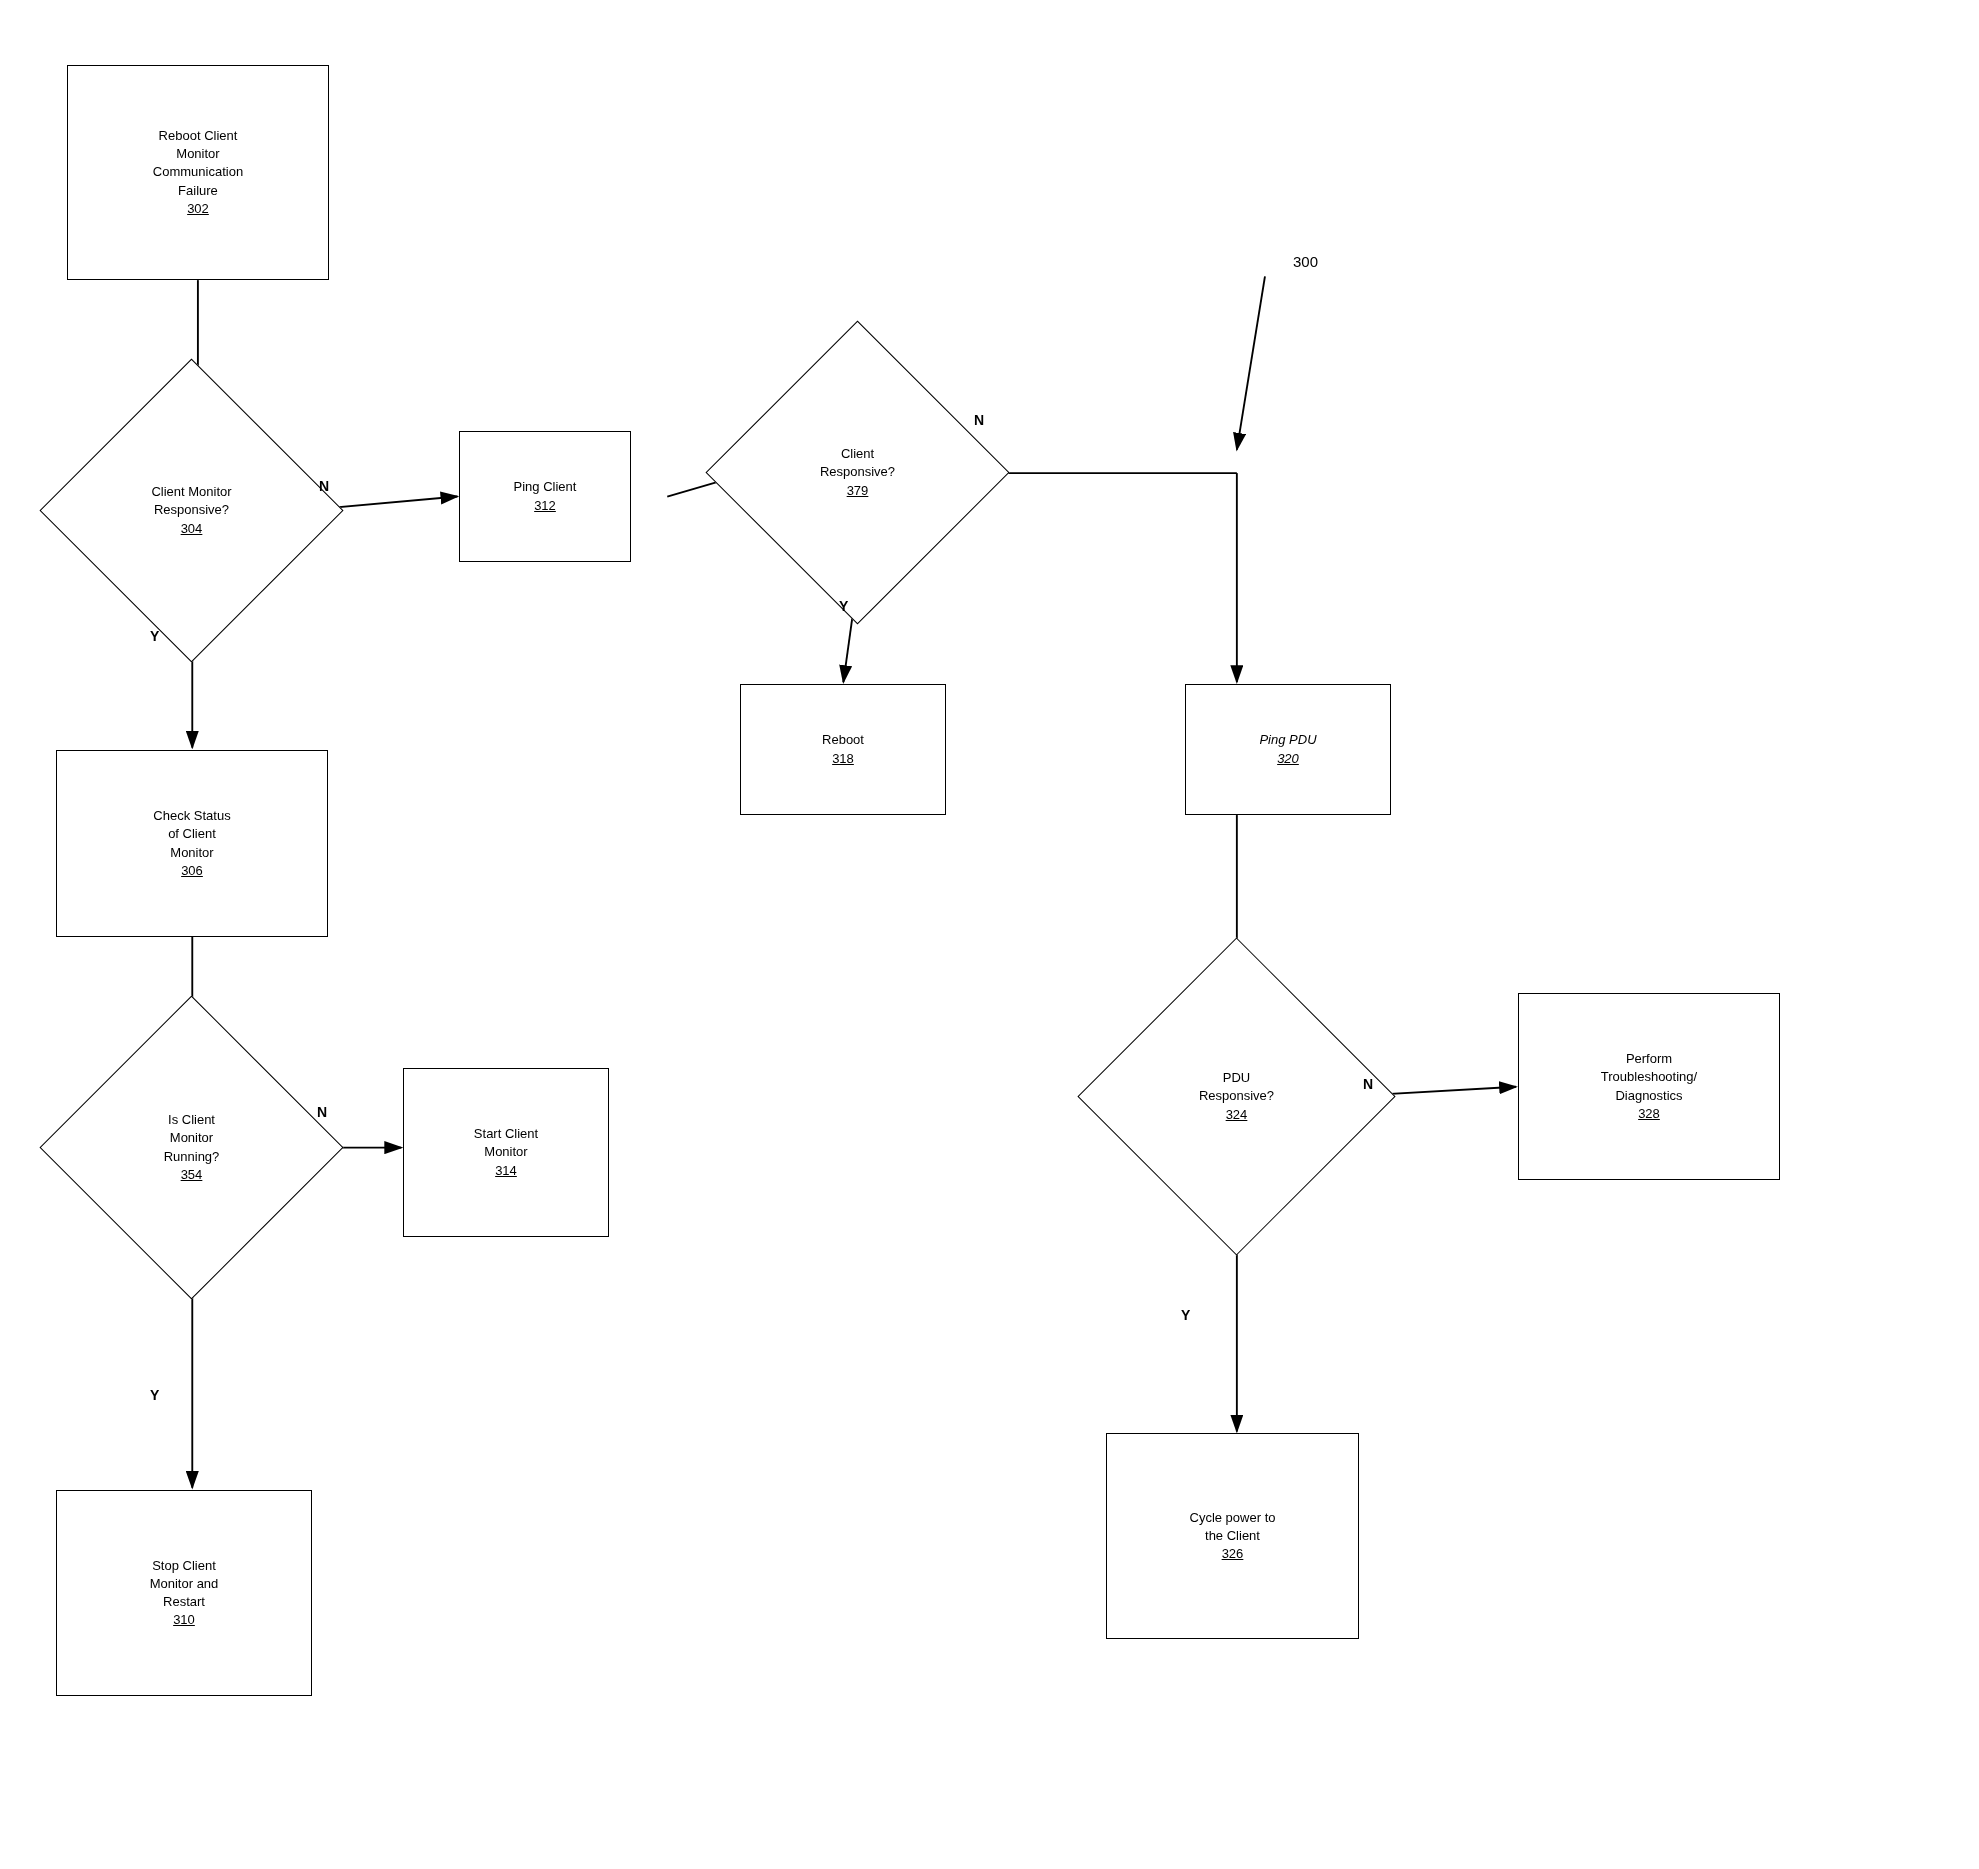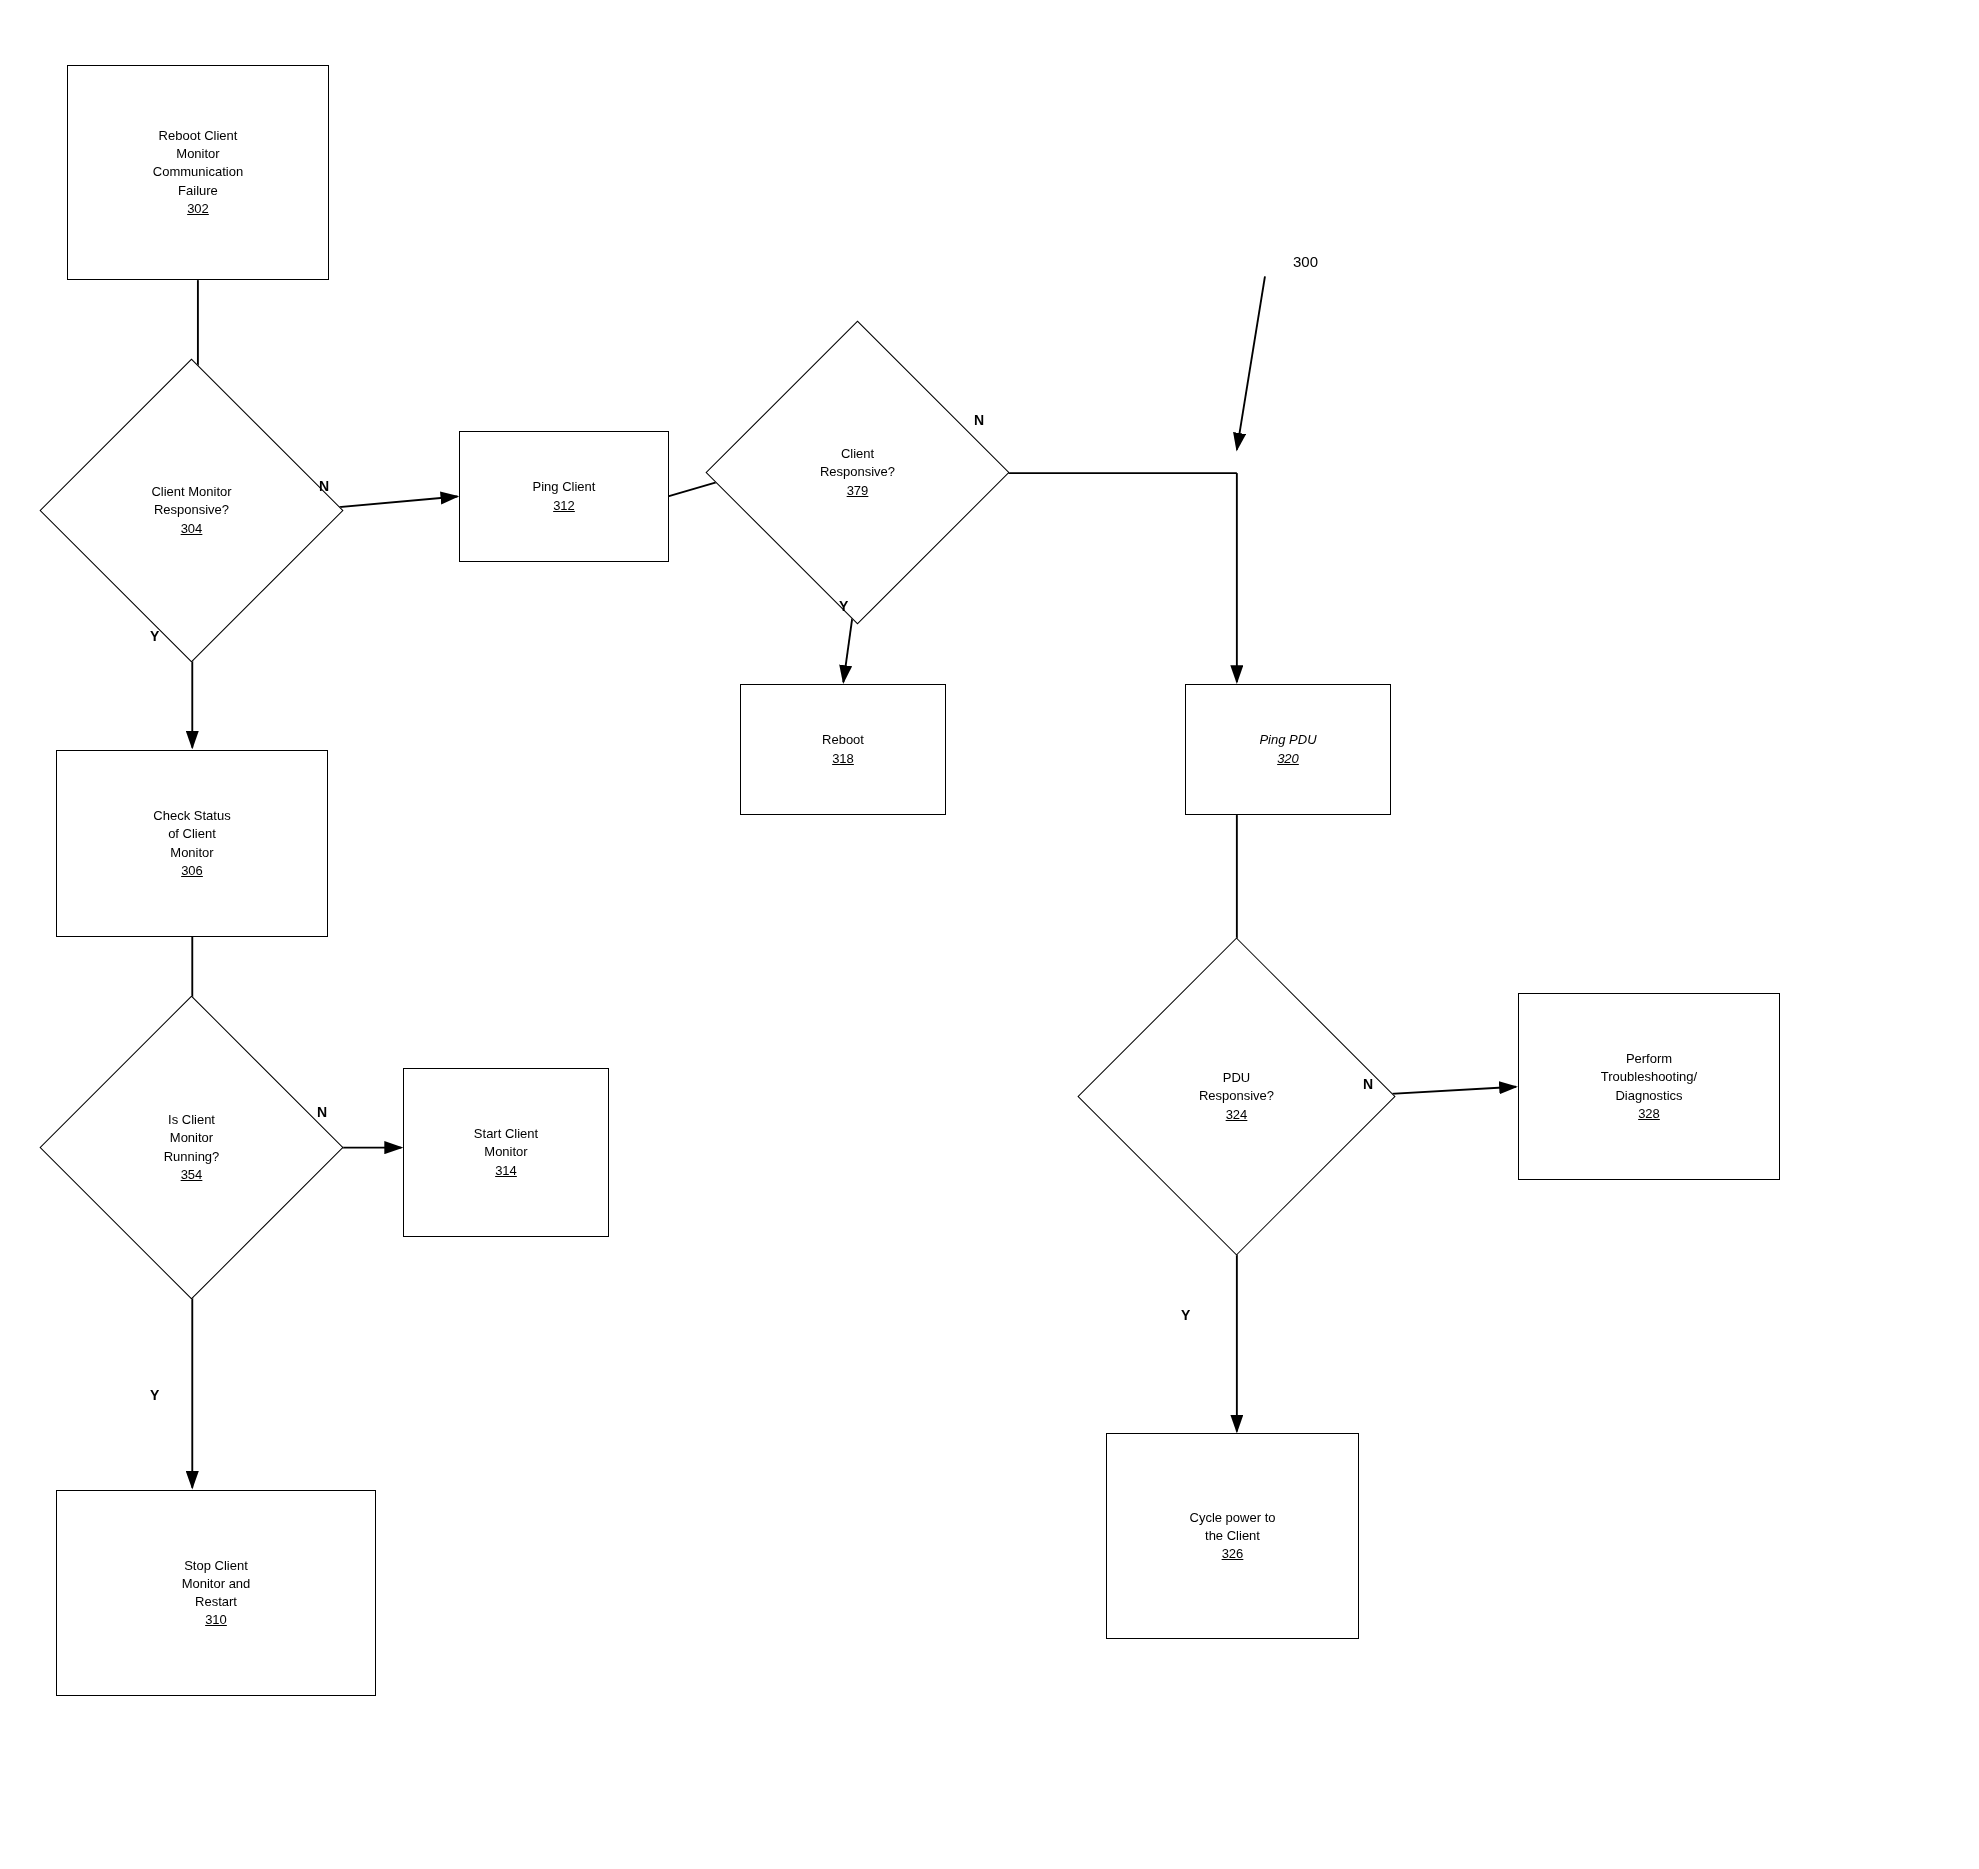--- a/index.html
+++ b/index.html
@@ -154,28 +154,28 @@
   </div>
 
   <div class="node-diamond" style="left:84px; top:1040px; width:215px; height:215px;">
     <div class="diamond-bg"></div>
     <div class="diamond-text">
       <div class="node-label">Is Client<br>Monitor<br>Running?</div>
       <div class="node-num">354</div>
     </div>
   </div>
 
-  <div class="node-rect" style="left:56px; top:1490px; width:320px; height:206px;">
+  <div class="node-rect" style="left:56px; top:1490px; width:256px; height:206px;">
     <div>
       <div class="node-label">Stop Client<br>Monitor and<br>Restart</div>
       <div class="node-num">310</div>
     </div>
   </div>
 
-  <div class="node-rect" style="left:459px; top:431px; width:210px; height:131px;">
+  <div class="node-rect" style="left:459px; top:431px; width:172px; height:131px;">
     <div>
       <div class="node-label">Ping Client</div>
       <div class="node-num">312</div>
     </div>
   </div>
 
   <div class="node-rect" style="left:403px; top:1068px; width:206px; height:169px;">
     <div>
       <div class="node-label">Start Client<br>Monitor</div>
       <div class="node-num">314</div>

